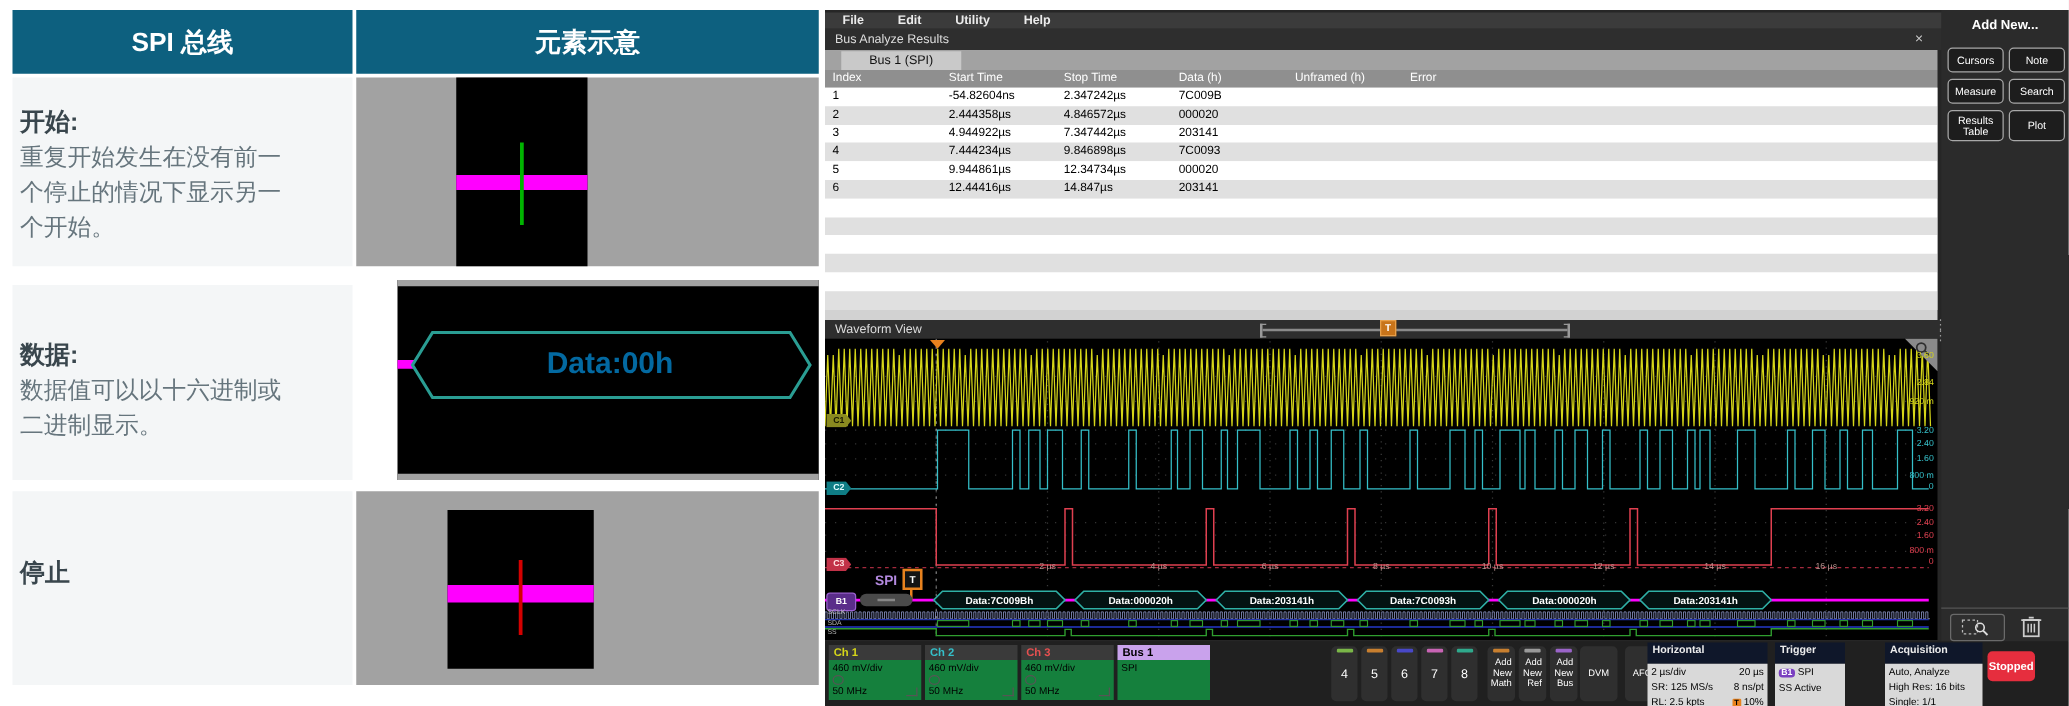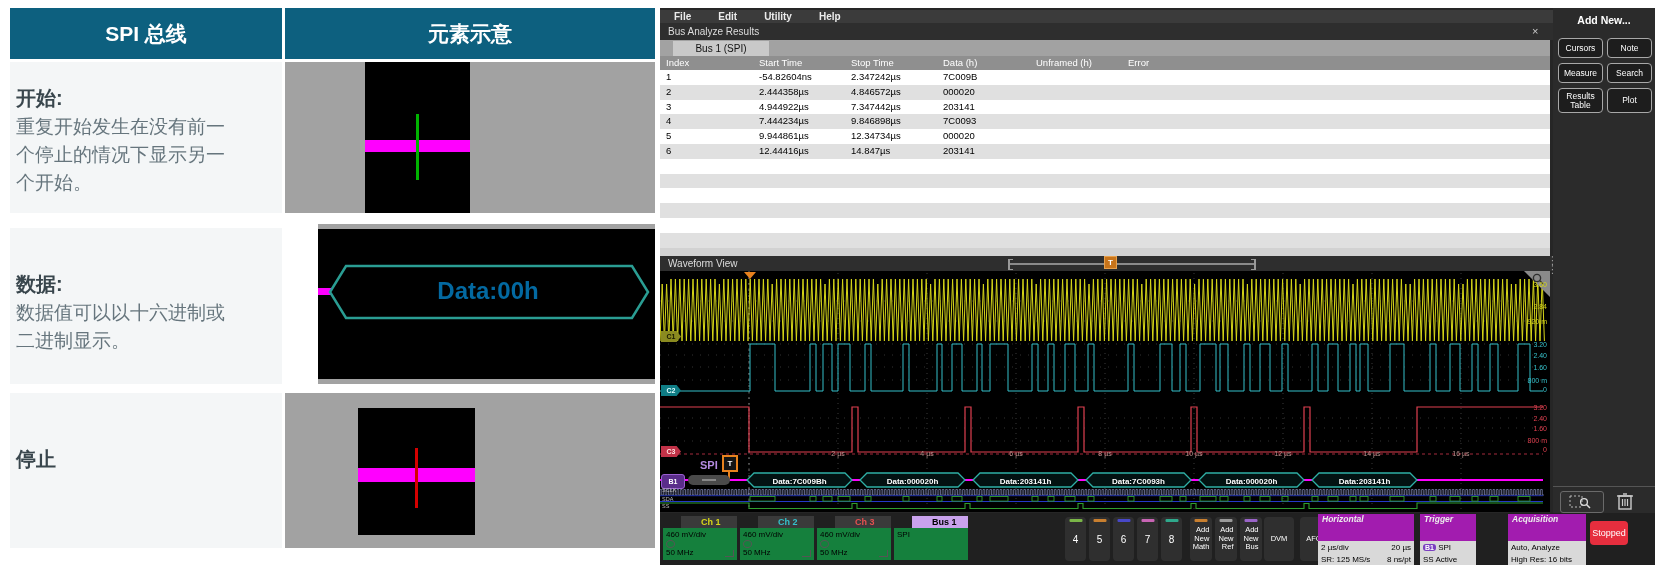--- a/index.html
+++ b/index.html
@@ -18,29 +18,29 @@
   .menu-item{color:#ececec;font-weight:bold;font-size:10px;margin-right:27px;}
   .rt-cell{position:absolute;top:0;height:100%;box-sizing:border-box;padding-left:6px;overflow:hidden;white-space:nowrap;}
   .rt-row{position:absolute;left:0;width:890px;height:14.8px;font-size:9.5px;color:#000;line-height:14.8px;}
   .tag{position:absolute;font-weight:bold;display:flex;align-items:center;justify-content:center;}
   .chev{clip-path:polygon(0 0,78% 0,100% 50%,78% 100%,0 100%);}
   .wvlab{position:absolute;font-size:7px;line-height:8px;text-align:right;width:75px;}
   .tlab{position:absolute;font-size:7px;color:#b9938f;width:34px;text-align:center;}
   .dlab{position:absolute;font-size:5.5px;color:#b9b9b9;line-height:6px;}
   
   .chbadge{position:absolute;top:516px;width:74px;height:46px;}
-  .badgehd{height:12px;background:#3a3a3a;font-size:9px;font-weight:bold;line-height:12px;padding-left:20px;margin-left:18px;}
+  .badgehd{height:12px;background:#3a3a3a;font-size:9px;font-weight:bold;line-height:12px;padding-left:4px;}
   .badgebody{background:#15803d;color:#000;font-size:8px;line-height:10px;padding:2px 3px 0 3px;height:32px;box-sizing:border-box;position:relative;}
   .cbtn{position:absolute;top:517px;width:21px;height:44px;background:#2f2f2f;border-radius:4px;color:#fff;
         font-size:10px;display:flex;align-items:center;justify-content:center;}
   .stripe{position:absolute;top:2px;left:50%;transform:translateX(-50%);width:13px;height:3px;border-radius:1px;}
   .addbtn{position:absolute;top:517px;width:22px;height:44px;background:#2f2f2f;border-radius:4px;color:#fff;
         font-size:7.5px;line-height:8.5px;display:flex;align-items:center;justify-content:center;text-align:right;}
   .infobadge{position:absolute;top:514px;height:49px;}
-  .ibhd{height:27px;background:#a21caf;color:#ececec;font-size:8.5px;font-weight:bold;line-height:11px;padding-left:4px;font-style:italic;}
+  .ibhd{height:17px;background:#0f172a;color:#ececec;font-size:8.5px;font-weight:bold;line-height:11px;padding-left:4px;}
   .ibbody{background:#d9d9d9;color:#000;font-size:8px;line-height:12px;padding:1px 3px;height:38px;box-sizing:border-box;}
   .ibrow{display:flex;justify-content:space-between;}
   .tico{display:inline-block;width:7px;height:8px;background:#e8821e;color:#000;font-size:6px;line-height:8px;
         text-align:center;border-radius:1px;font-weight:bold;}
   
   .sbtn{position:absolute;background:#1d1d1d;border:1px solid #a8a8a8;border-radius:4px;color:#fff;font-size:8.5px;
         line-height:9px;display:flex;align-items:center;justify-content:center;text-align:center;box-sizing:border-box;}
 </style>
 </head>
 <body>
@@ -381,21 +381,21 @@
   </div>
   <div class="infobadge" style="left:1508px;width:78px;">
     <div class="ibhd">Acquisition</div>
     <div class="ibbody">
       <div>Auto,   Analyze</div>
       <div>High Res: 16 bits</div>
       <div>Single: 1/1</div>
     </div>
   </div>
   <div class="abs" style="left:1590px;top:521px;width:38px;height:24px;background:#e62e3e;border-radius:4px;color:#fff;font-size:9px;
-       font-weight:normal;display:flex;align-items:center;justify-content:center;">Stopped</div>
+       font-weight:bold;display:flex;align-items:center;justify-content:center;">Stopped</div>
 
   <div class="abs" style="left:1553px;top:8px;width:102px;height:505px;background:#2b2b2b;"></div>
   <div class="abs" style="left:1553px;top:14px;width:102px;text-align:center;color:#fff;font-size:10.5px;font-weight:bold;">Add New...</div>
   <div id="sidebar-btns">
       <div class="sbtn" style="left: 1558px; top: 38px; width: 45px; height: 20px;">Cursors</div>
       <div class="sbtn" style="left: 1607px; top: 38px; width: 45px; height: 20px;">Note</div>
       <div class="sbtn" style="left: 1558px; top: 63px; width: 45px; height: 20px;">Measure</div>
       <div class="sbtn" style="left: 1607px; top: 63px; width: 45px; height: 20px;">Search</div>
       <div class="sbtn" style="left: 1558px; top: 88px; width: 45px; height: 25px;">Results Table</div>
       <div class="sbtn" style="left: 1607px; top: 88px; width: 45px; height: 25px;">Plot</div>

